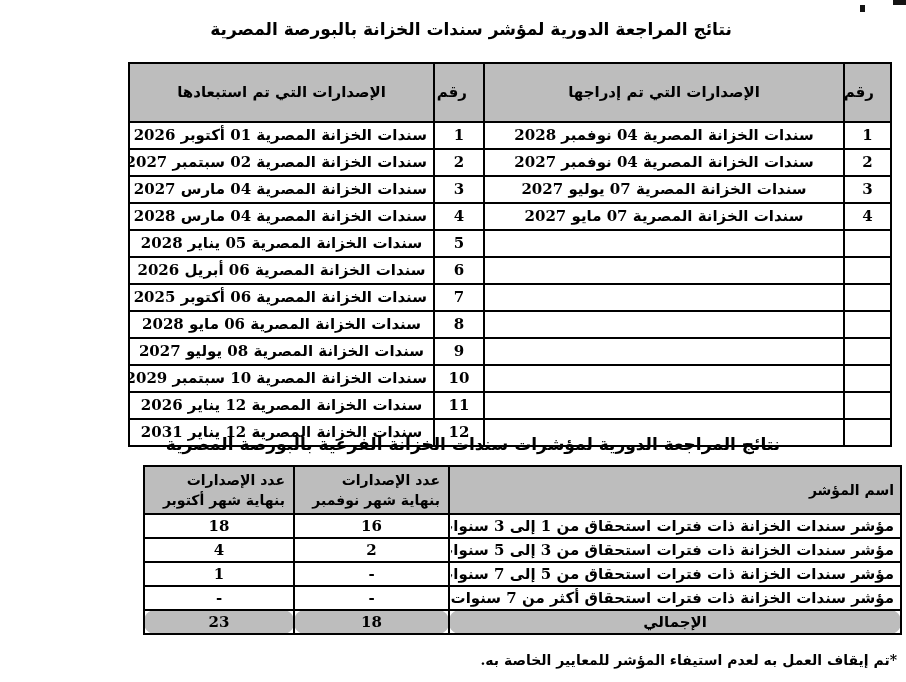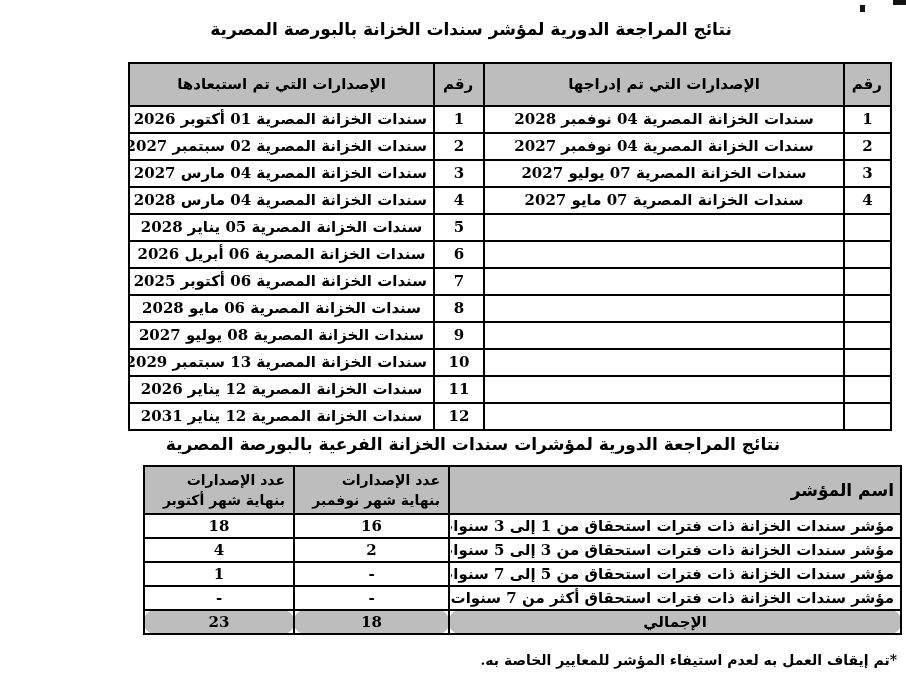--- a/index.html
+++ b/index.html
@@ -33,31 +33,31 @@
     padding:0 6px;
     overflow:hidden;
     white-space:nowrap;
     font-weight:bold;
   }
   thead th { background:#bdbdbd; }
 
   
   #main-table { top:62px; left:128px; width:762px; }
   #main-table th, #main-table td { height:25px; font-size:15px; line-height:25px; }
-  #main-table th.h-num      { text-align:left; padding:8px; }
+  #main-table th.h-num      { text-align:right; padding:16px; }
   #main-table th.h-listed   { }
   #main-table th.h-excluded { text-align:center; }
   #main-table td.c-num      { text-align:center; padding:0; }
   #main-table td.c-listed   { text-align:center; }
   #main-table td.c-excluded { text-align:center; }
 
   
   #sub-table { top:465px; left:143px; width:757px; }
   #sub-table thead th { height:46px; font-size:14px; line-height:20px; white-space:normal; vertical-align:middle; }
-  #sub-table thead th.h-name { text-align:right; font-size:17px; }
+  #sub-table thead th.h-name { text-align:right; font-size:14px; }
   #sub-table thead th.h-count { text-align:right; padding:0 8px; }
   #sub-table tbody td { height:22px; font-size:15px; line-height:22px;border-radius:11px; }
   #sub-table td.c-name  { text-align:right; }
   #sub-table td.c-count { text-align:center; }
   #sub-table tr.total-row td { background:#bdbdbd; height:21px; }
   #sub-table tr.total-row td.c-name { text-align:center; }
 
   #footnote {
     position:absolute;
     top:650px; right:9px;
@@ -152,21 +152,21 @@
     <tr>
       <td class="c-num"></td>
       <td class="c-listed"></td>
       <td class="c-num">9</td>
       <td class="c-excluded">سندات الخزانة المصرية 08 يوليو 2027</td>
     </tr>
     <tr>
       <td class="c-num"></td>
       <td class="c-listed"></td>
       <td class="c-num">10</td>
-      <td class="c-excluded">سندات الخزانة المصرية 13 سبتمبر 2029</td>
+      <td class="c-excluded">سندات الخزانة المصرية 10 سبتمبر 2029</td>
     </tr>
     <tr>
       <td class="c-num"></td>
       <td class="c-listed"></td>
       <td class="c-num">11</td>
       <td class="c-excluded">سندات الخزانة المصرية 12 يناير 2026</td>
     </tr>
     <tr>
       <td class="c-num"></td>
       <td class="c-listed"></td>

